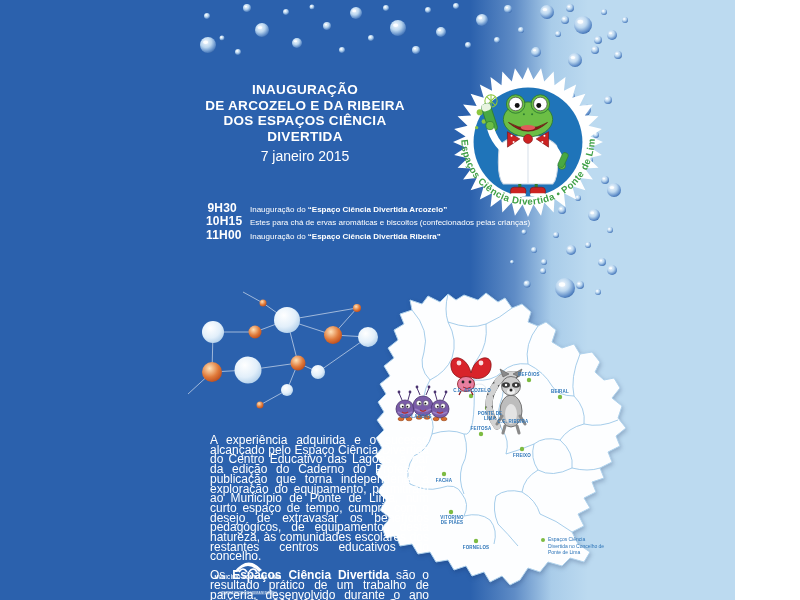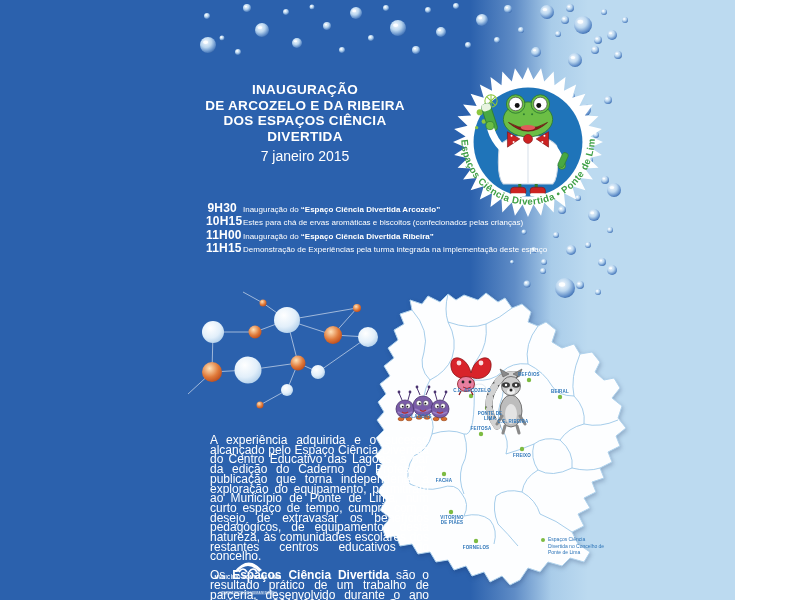--- a/index.html
+++ b/index.html
@@ -8,21 +8,21 @@
     background:linear-gradient(90deg,#2B61AD 0%,#2B61AD 64%,#5F8CC6 70%,#A9CCE9 75%,#BCDAF0 80%,#BCDAF0 100%);}
   .abs{position:absolute;}
   
   .title{left:195px;top:82px;width:220px;text-align:center;color:#fff;
     font-weight:bold;font-size:13.5px;line-height:15.5px;letter-spacing:.3px;}
   .date{left:195px;top:148px;width:220px;text-align:center;color:#fff;font-size:14px;}
   
   .schedule{left:206px;top:201px;width:330px;color:#fff;}
   .srow{display:flex;align-items:baseline;height:13.4px;}
   .stime{width:31px;text-align:right;font-weight:bold;font-size:12px;flex:none;letter-spacing:.2px;}
-  .stext{margin-left:6px;font-size:8px;white-space:nowrap;}
+  .stext{margin-left:13px;font-size:8px;white-space:nowrap;}
   .stext b{font-weight:bold;}
   
   .para{left:210px;top:436px;width:219px;color:#fff;font-size:12px;line-height:9.7px;text-align:justify;}
   .para p{margin:0 0 9px 0;}
   
   .map-label{position:absolute;transform:translateX(-50%);color:#2C74B8;font-weight:bold;
     font-size:4.5px;line-height:5px;text-align:center;letter-spacing:.2px;white-space:nowrap;}
   .map-label.wrap{white-space:normal;width:26px;}
   
   .legend{left:541px;top:536px;display:flex;align-items:flex-start;}
@@ -264,24 +264,20 @@
       <span class="stext"><span>Inauguração do </span><b>“Espaço Ciência Divertida Arcozelo”</b></span>
     </div>
     <div class="srow">
       <span class="stime">10H15</span>
       <span class="stext"><span>Estes para chá de ervas aromáticas e biscoitos (confecionados pelas crianças)</span><b></b></span>
     </div>
     <div class="srow">
       <span class="stime">11H00</span>
       <span class="stext"><span>Inauguração do </span><b>“Espaço Ciência Divertida Ribeira”</b></span>
     </div>
-    <div class="srow">
-      <span class="stime">11H15</span>
-      <span class="stext"><span>Demonstração de Experiências pela turma integrada na implementação deste espaço</span><b></b></span>
-    </div>
   </div>
 
   <svg class="abs" style="left:178px;top:286px;" width="230" height="135" viewBox="178 286 230 135">
     <defs>
       <radialGradient id="sphLight" cx="38%" cy="32%" r="75%">
         <stop offset="0%" stop-color="#FFFFFF"></stop>
         <stop offset="60%" stop-color="#E2EFFA"></stop>
         <stop offset="100%" stop-color="#AECDE9"></stop>
       </radialGradient>
       <radialGradient id="sphOrange" cx="38%" cy="32%" r="80%">

